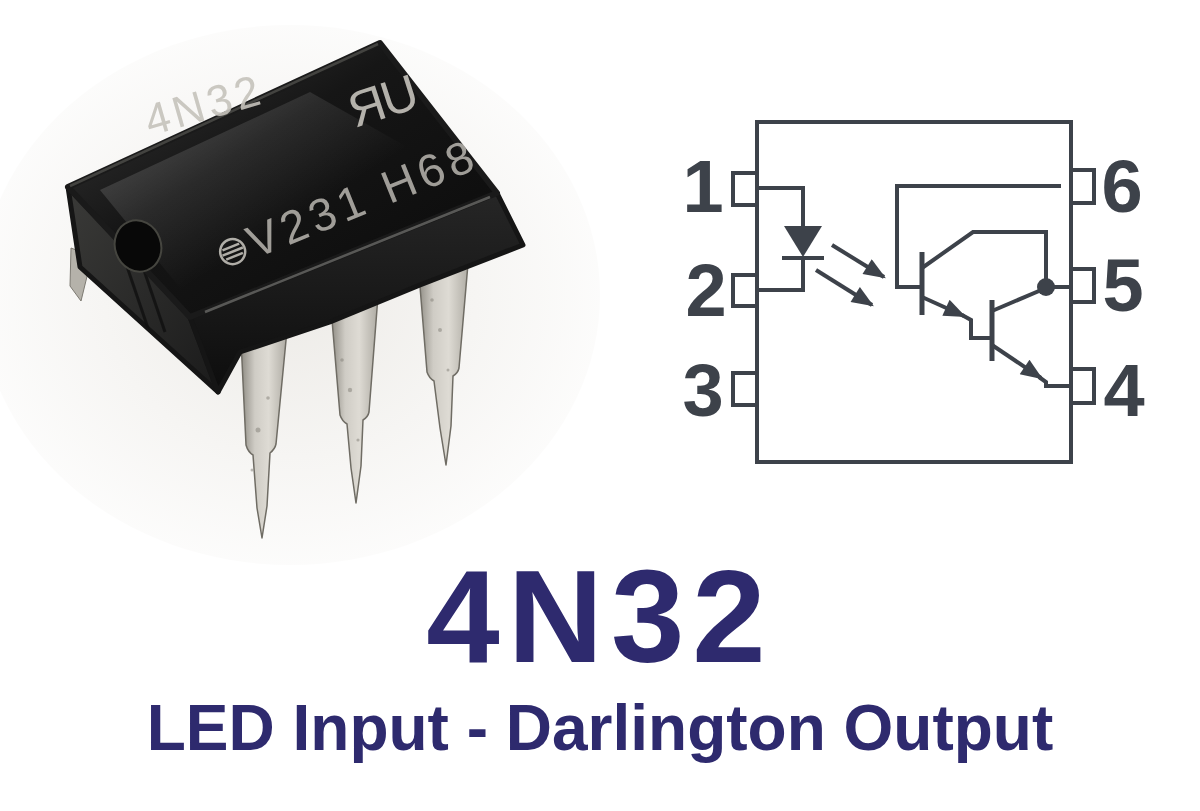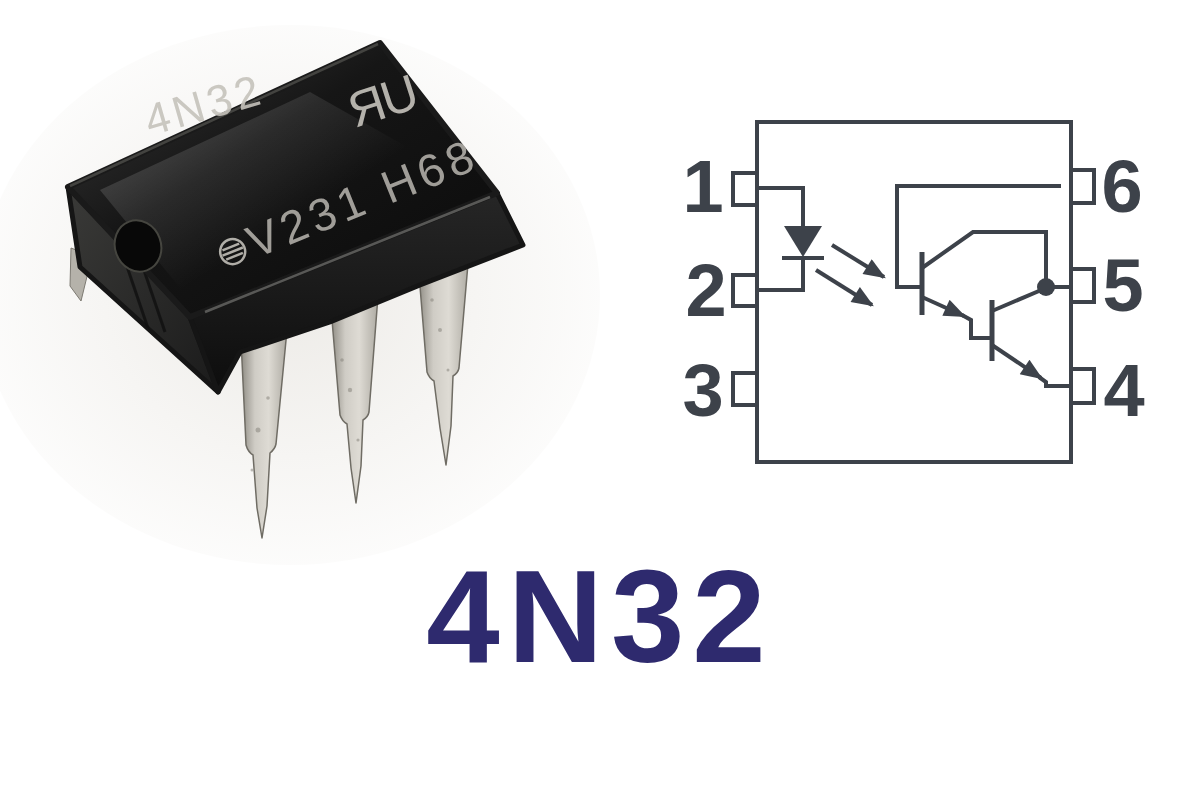--- a/index.html
+++ b/index.html
@@ -172,14 +172,15 @@
       <path class="ln" d="M992,345 L1041,378" marker-end="url(#arw)"></path>
       <path class="ln" d="M1039,377 L1046,382 V386 H1071"></path>
     </g>
 
     <line class="ln" x1="1046" y1="287" x2="1071" y2="287"></line>
     <circle class="fillc" cx="1046" cy="287" r="9"></circle>
   </g>
 </svg>
 
 <div class="title-text">4N32</div>
+<div class="subtitle-text">LED Input - Darlington Output</div>
 
 </div>
 
 </body></html>

